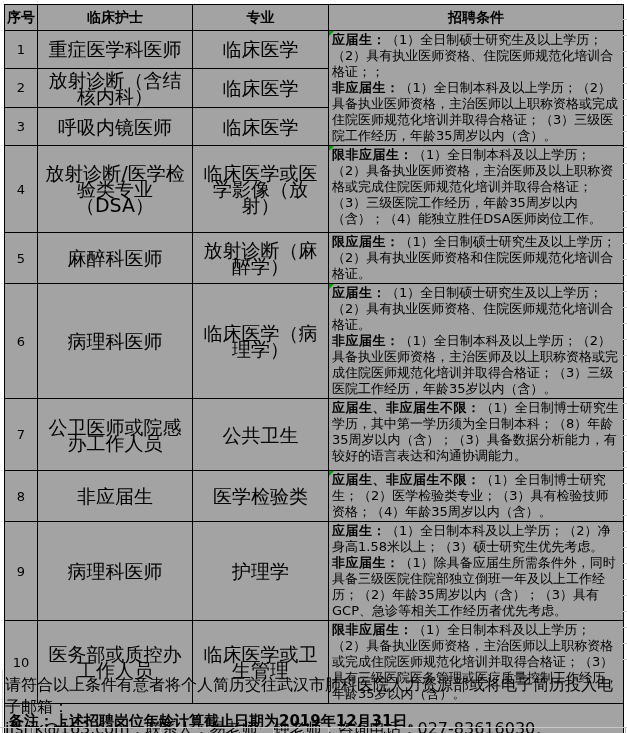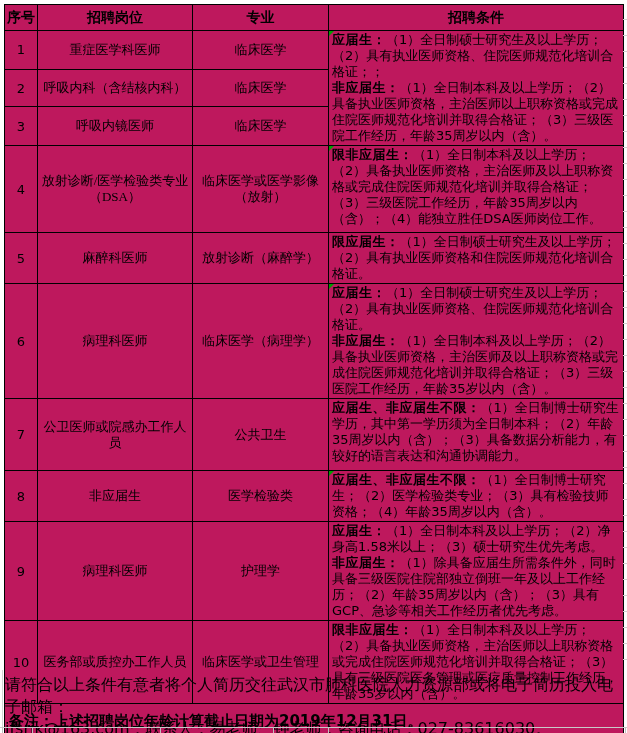--- a/index.html
+++ b/index.html
@@ -2,24 +2,24 @@
 <html><head>
 <meta charset="utf-8">
 <style>
   html,body{margin:0;padding:0;background:#fff;}
   body{width:627px;height:733px;position:relative;overflow:hidden;
        font-family:"DejaVu Sans",sans-serif;color:#000;}
   .sheet{position:absolute;inset:0;background:#fff;}
 
   table.recruit{position:absolute;left:4px;top:4px;width:619px;
     border-collapse:collapse;table-layout:fixed;}
-  td,th{border:1px solid #000;overflow:hidden;background:#be185d;box-sizing:border-box;}
+  td,th{border:1px solid #000;overflow:hidden;background:#a3a3a3;box-sizing:border-box;}
   th{font-weight:bold;font-size:14px;padding:0;}
   td.no{ text-align:center;font-size:13px;}
-  td.pos,td.major{text-align:center;font-size:13px;line-height:16px;padding:0 2px;font-family:Liberation Serif, serif;}
+  td.pos,td.major{text-align:center;font-size:19px;line-height:16px;padding:0 2px;}
   td.cond{vertical-align:top;font-size:13px;line-height:16px;
           padding:1px 2px 1px 3px;position:relative;}
   td.cond .sec{display:block;}
   td.cond b{font-weight:bold;letter-spacing:0.5px;}
   .tri{position:absolute;top:0;left:0;width:0;height:0;
        border-top:5px solid #00a000;border-right:5px solid transparent;}
   td.notecell{font-weight:bold;font-size:15px;padding:0 0 0 4px;vertical-align:middle;}
 
   .contact{position:absolute;left:5px;top:674px;width:616px;
     font-size:16px;line-height:22px;white-space:pre-wrap;}
@@ -40,38 +40,38 @@
     <colgroup>
       <col style="width:33px">
         <col style="width:155px">
         <col style="width:136px">
         <col style="width:295px">
     </colgroup>
 
     <tbody>
         <tr style="height:26px">
       <th>序号</th>
-      <th>招聘岗位</th>
+      <th>临床护士</th>
       <th>专业</th>
       <th>招聘条件</th>
     </tr>
 
     <tr style="height:31px">
       <td class="no">1</td>
       <td class="pos">重症医学科医师</td>
       <td class="major">临床医学</td>
       <td class="cond" rowspan="3">
         <span class="tri"></span>
         <span class="sec"><b>应届生：</b><span>（1）全日制硕士研究生及以上学历；（2）具有执业医师资格、住院医师规范化培训合格证；；</span></span>
         <span class="sec"><b>非应届生：</b><span>（1）全日制本科及以上学历；（2）具备执业医师资格，主治医师以上职称资格或完成住院医师规范化培训并取得合格证；（3）三级医院工作经历，年龄35周岁以内（含）。</span></span>
       </td>
     </tr>
     <tr style="height:30px">
       <td class="no">2</td>
-      <td class="pos">呼吸内科（含结核内科）</td>
+      <td class="pos">放射诊断（含结核内科）</td>
       <td class="major">临床医学</td>
     </tr>
     <tr style="height:31px">
       <td class="no">3</td>
       <td class="pos">呼吸内镜医师</td>
       <td class="major">临床医学</td>
     </tr>
 
     <tr style="height:87px">
       <td class="no">4</td>
@@ -101,21 +101,21 @@
         <span class="sec"><b>应届生：</b><span>（1）全日制硕士研究生及以上学历；（2）具有执业医师资格、住院医师规范化培训合格证。</span></span>
         <span class="sec"><b>非应届生：</b><span>（1）全日制本科及以上学历；（2）具备执业医师资格，主治医师及以上职称资格或完成住院医师规范化培训并取得合格证；（3）三级医院工作经历，年龄35岁以内（含）。</span></span>
       </td>
     </tr>
 
     <tr style="height:72px">
       <td class="no">7</td>
       <td class="pos">公卫医师或院感办工作人员</td>
       <td class="major">公共卫生</td>
       <td class="cond">
-        <span class="sec"><b>应届生、非应届生不限：</b><span>（1）全日制博士研究生学历，其中第一学历须为全日制本科；（2）年龄35周岁以内（含）；（3）具备数据分析能力，有较好的语言表达和沟通协调能力。</span></span>
+        <span class="sec"><b>应届生、非应届生不限：</b><span>（1）全日制博士研究生学历，其中第一学历须为全日制本科；（8）年龄35周岁以内（含）；（3）具备数据分析能力，有较好的语言表达和沟通协调能力。</span></span>
       </td>
     </tr>
 
     <tr style="height:46px">
       <td class="no">8</td>
       <td class="pos">非应届生</td>
       <td class="major">医学检验类</td>
       <td class="cond">
         <span class="tri"></span>
         <span class="sec"><b>应届生、非应届生不限：</b><span>（1）全日制博士研究生；（2）医学检验类专业；（3）具有检验技师资格；（4）年龄35周岁以内（含）。</span></span>

